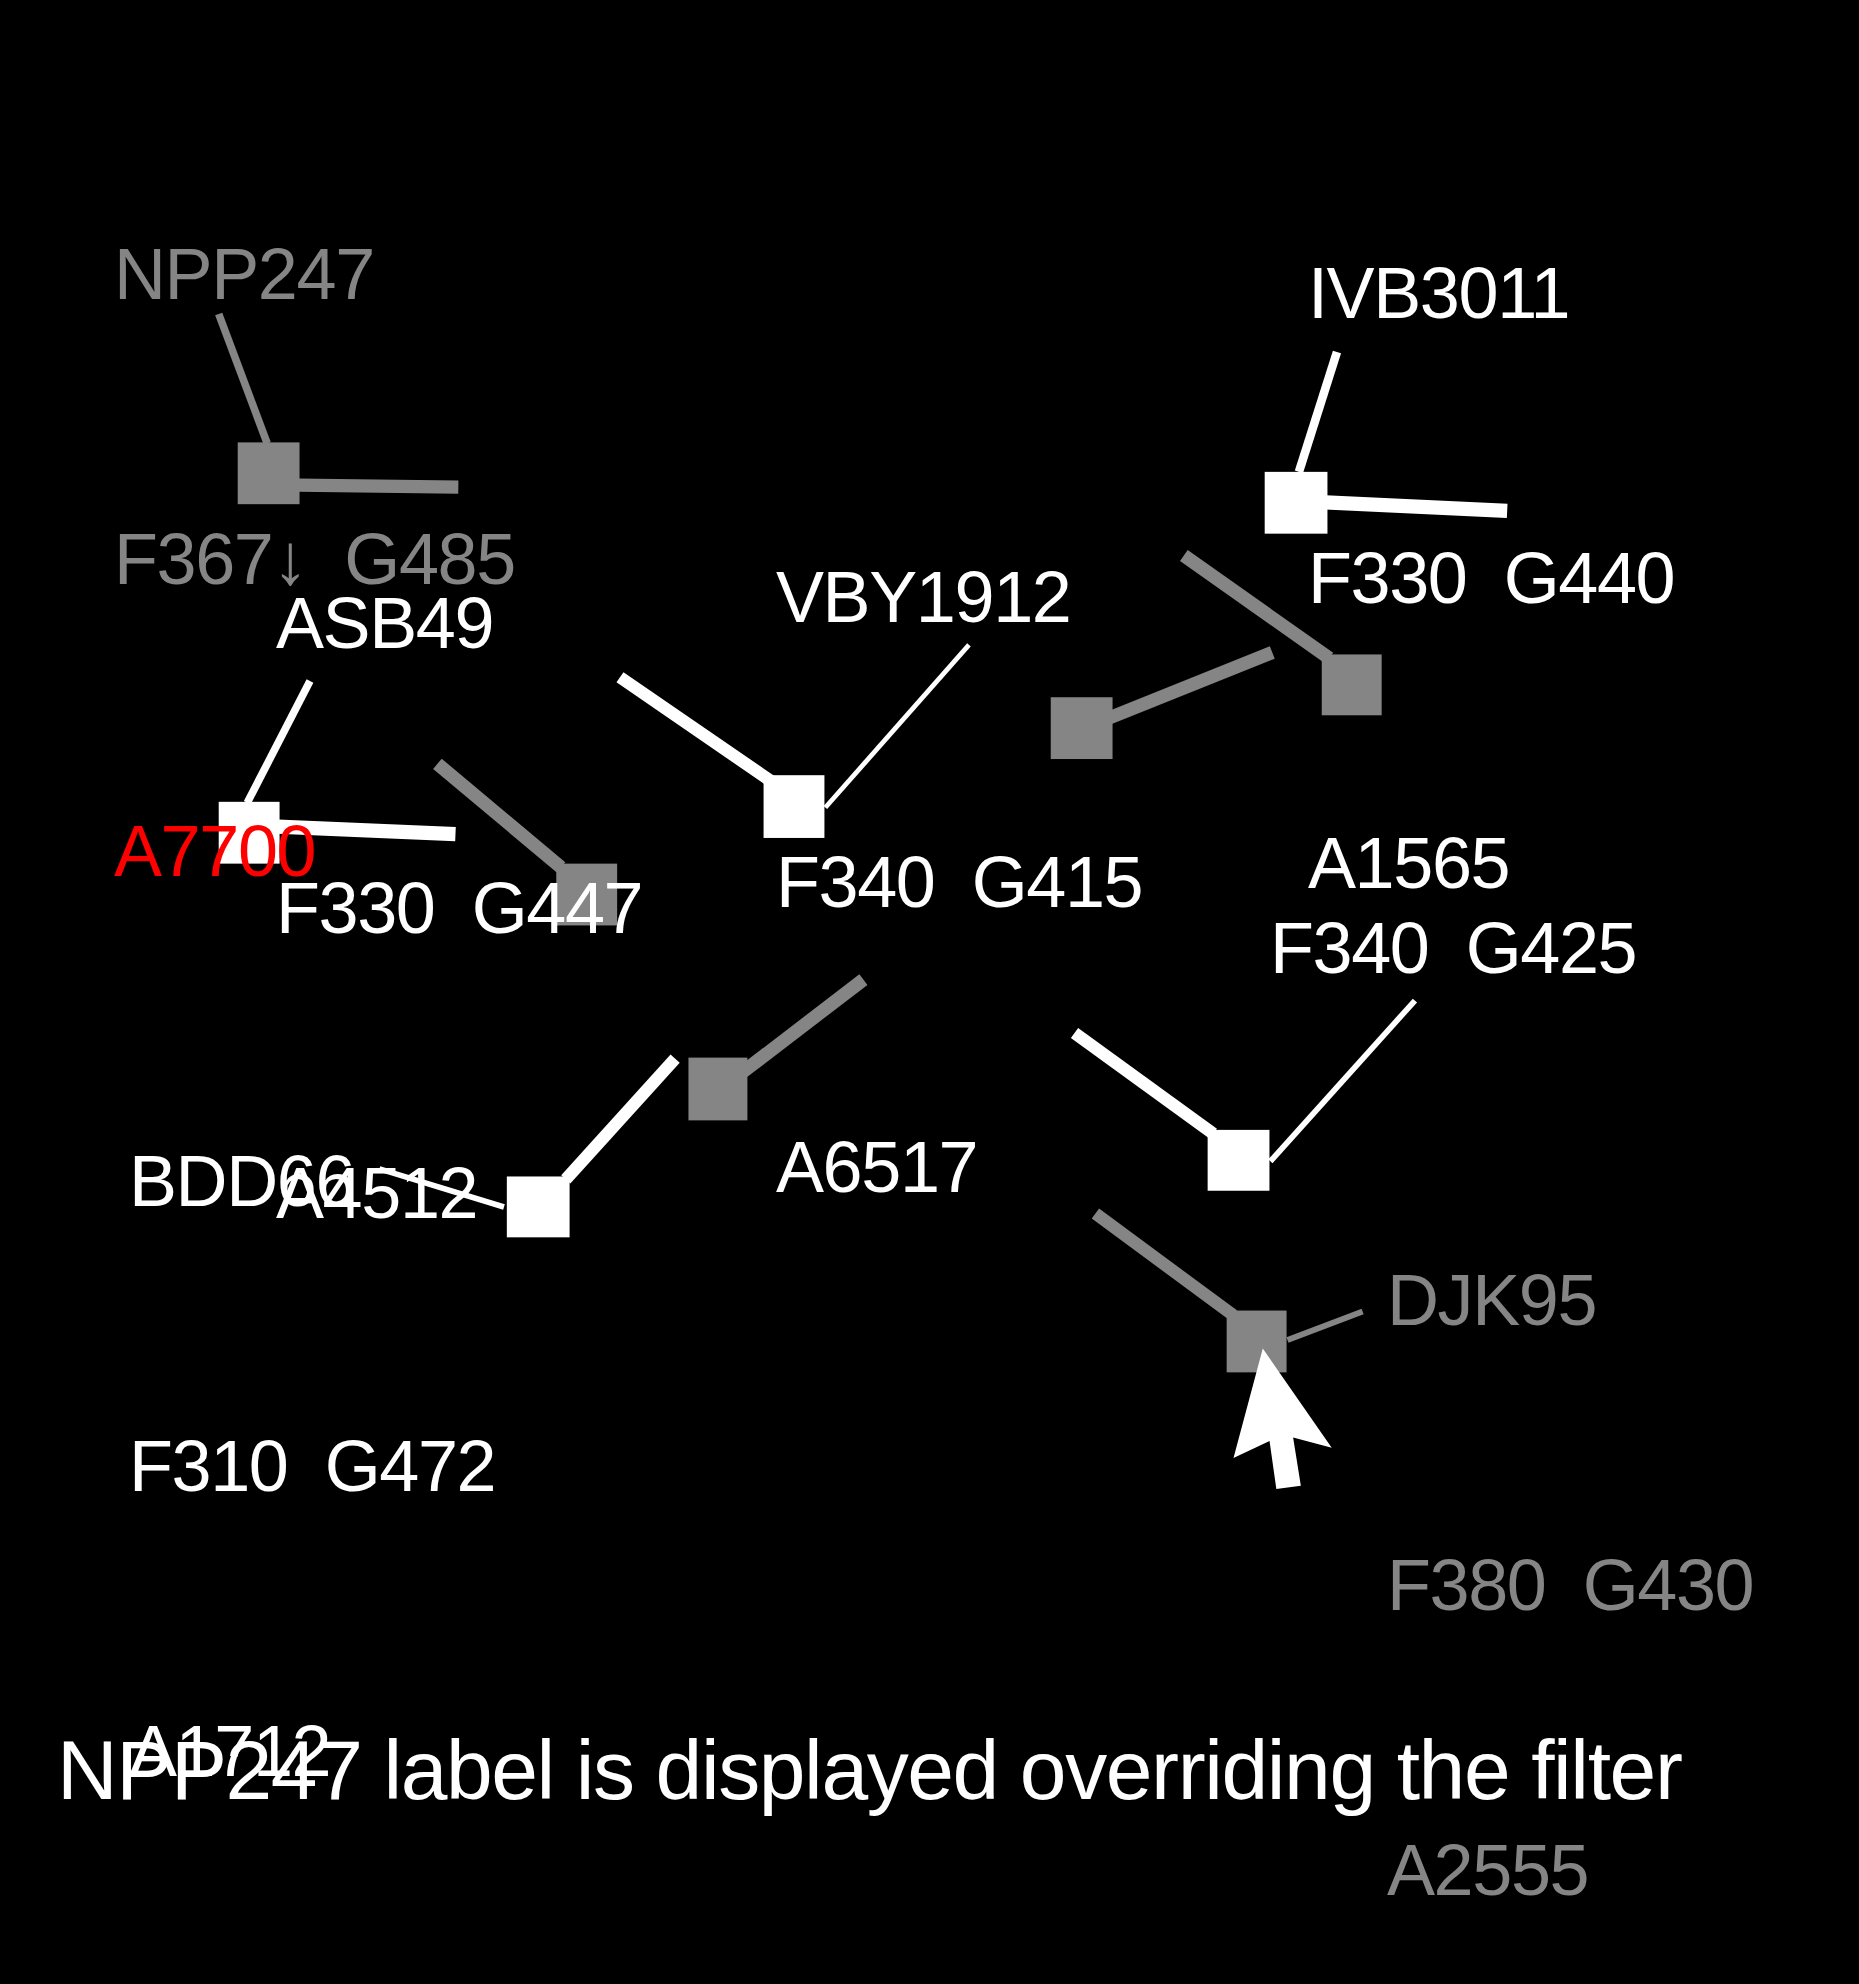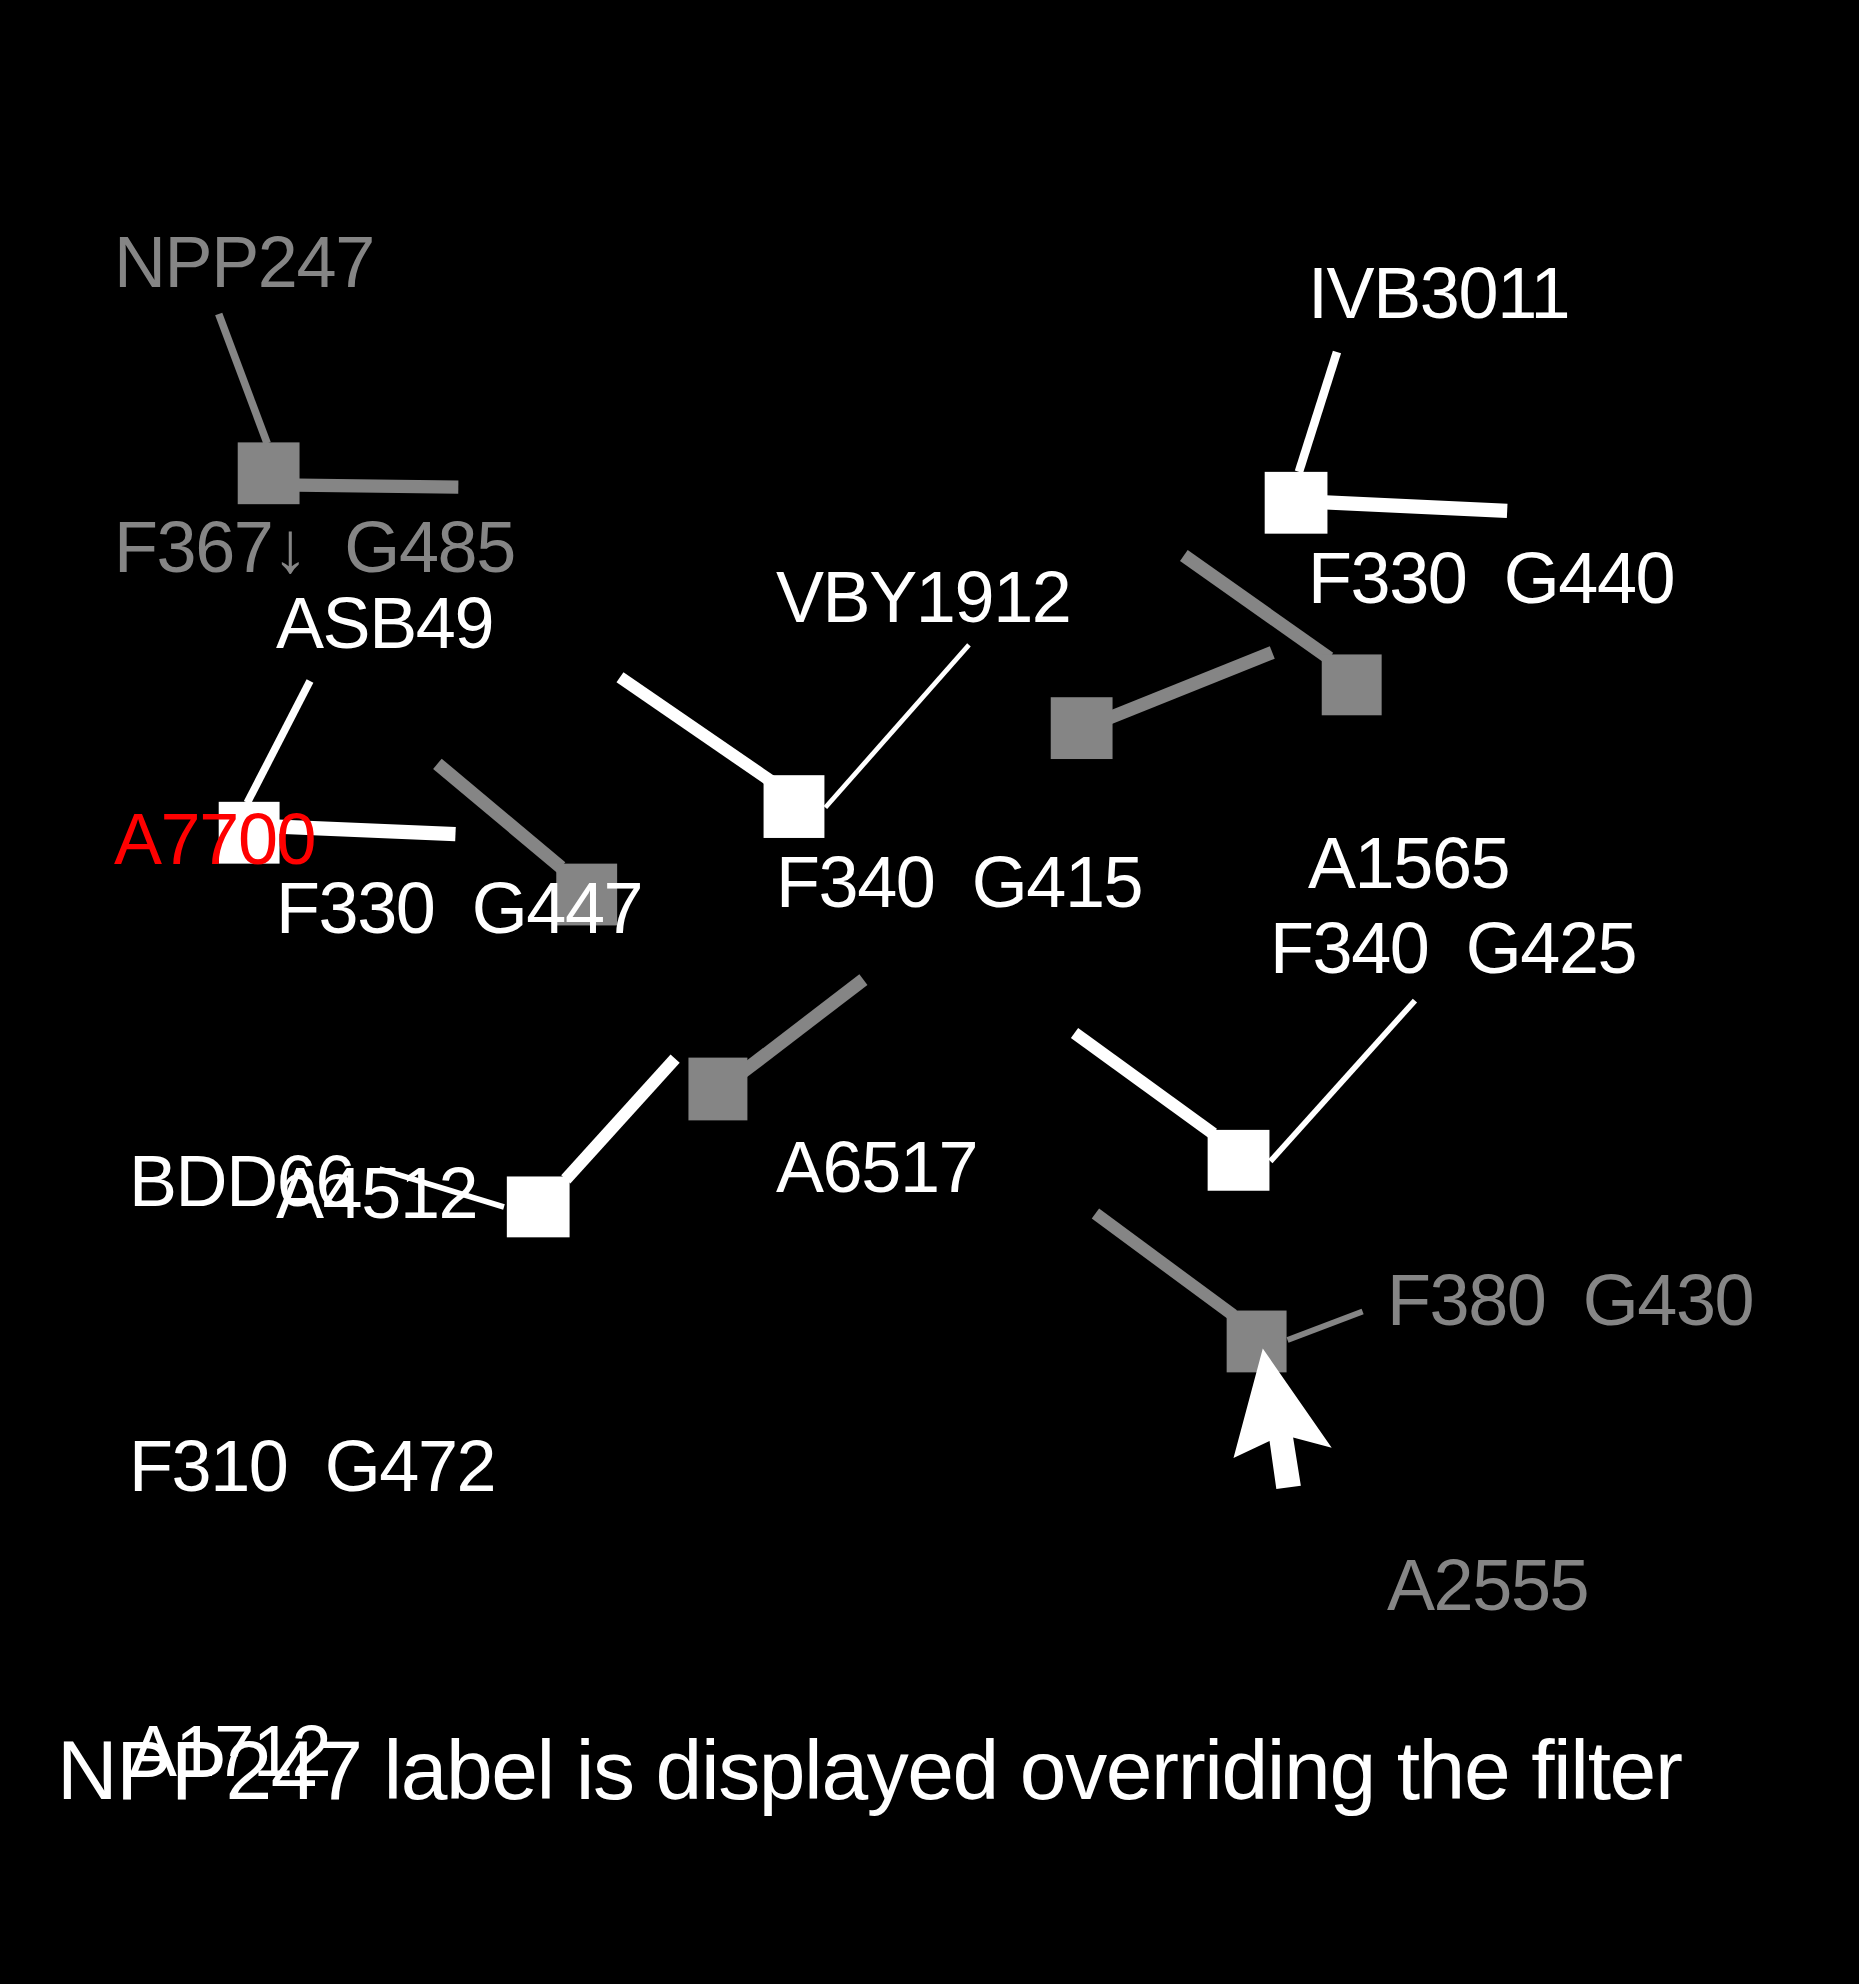--- a/index.html
+++ b/index.html
@@ -77,21 +77,21 @@
 
     <line x1="1354" y1="1409" x2="1433" y2="1379" stroke="#858585" stroke-width="6"></line>
     <line x1="1297" y1="1383" x2="1152" y2="1276" stroke="#858585" stroke-width="13"></line>
     <rect x="1290" y="1378" width="63" height="65" fill="#858585"></rect>
 
     <g transform="translate(1328,1418) rotate(15)">
       <polygon points="0,0 0,119 32,92 52,139 76,129 55,82 97,82" fill="#ffffff"></polygon>
     </g>
   </svg>
 
-  <div class="label gray" style="left:114px;top:25px">
+  <div class="label gray" style="left:114px;top:37px">
     <div>NPP247</div>
     <div>F367↓  G485</div>
     <div class="ssr-red">A7700</div>
   </div>
 
   <div class="label white" style="left:1308px;top:56px">
     <div>IVB3011</div>
     <div>F330  G440</div>
     <div>A1565</div>
   </div>
@@ -112,20 +112,21 @@
     <div>F340  G425</div>
   </div>
 
   <div class="label white" style="left:129px;top:944px">
     <div>BDD66</div>
     <div>F310  G472</div>
     <div>A1712</div>
   </div>
 
   <div class="label gray" style="left:1387px;top:1063px">
+    <div>DJK95</div>
     <div>F380  G430</div>
     <div>A2555</div>
   </div>
 
   <div class="caption">
     <div>NPP247 label is displayed overriding the filter</div>
     
     
     
   </div>

